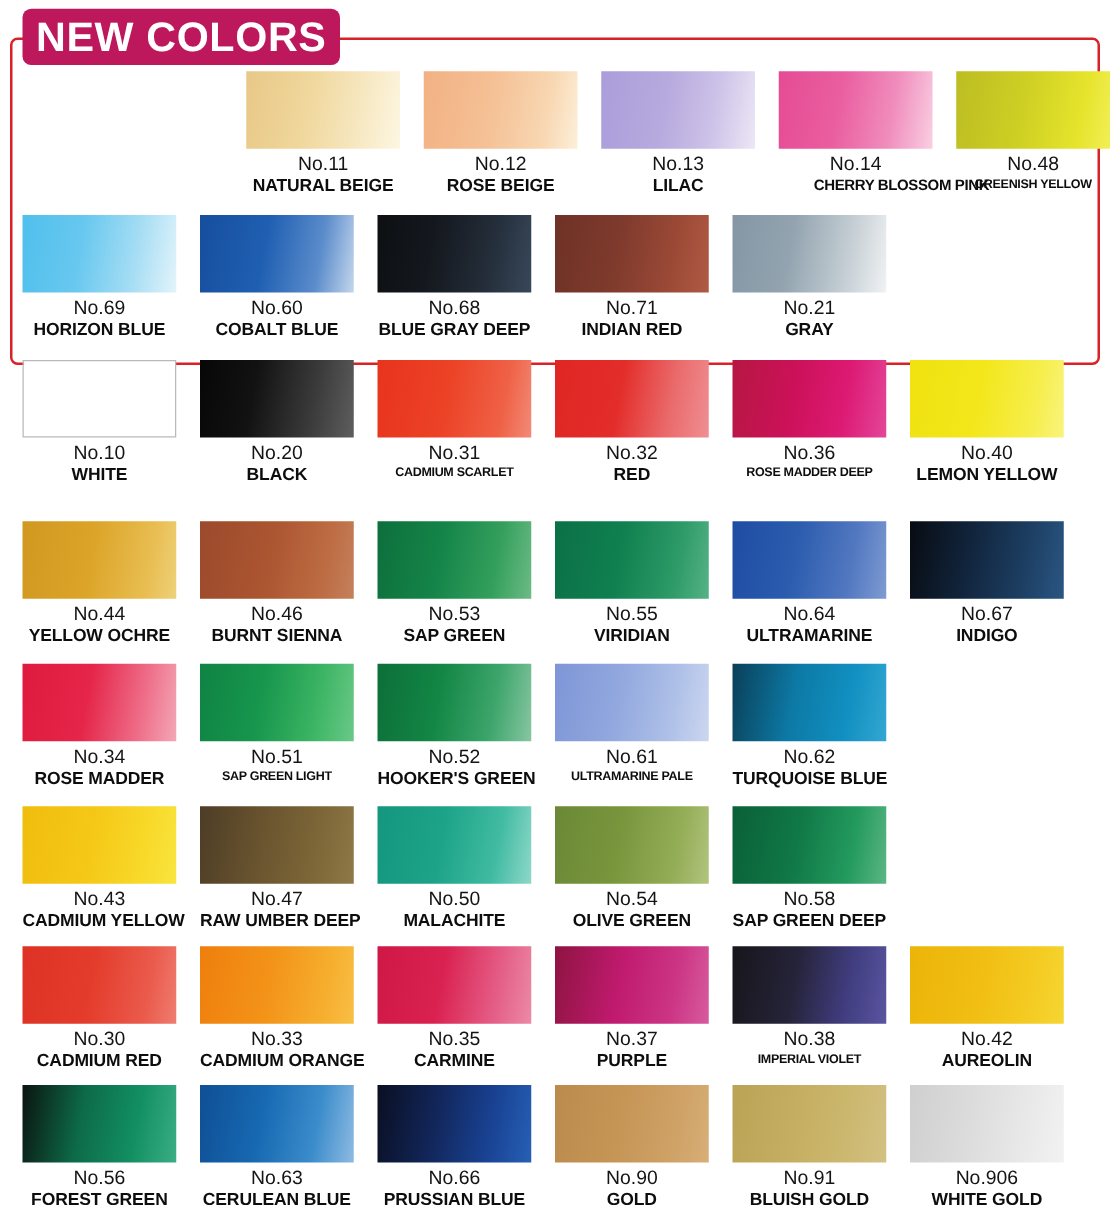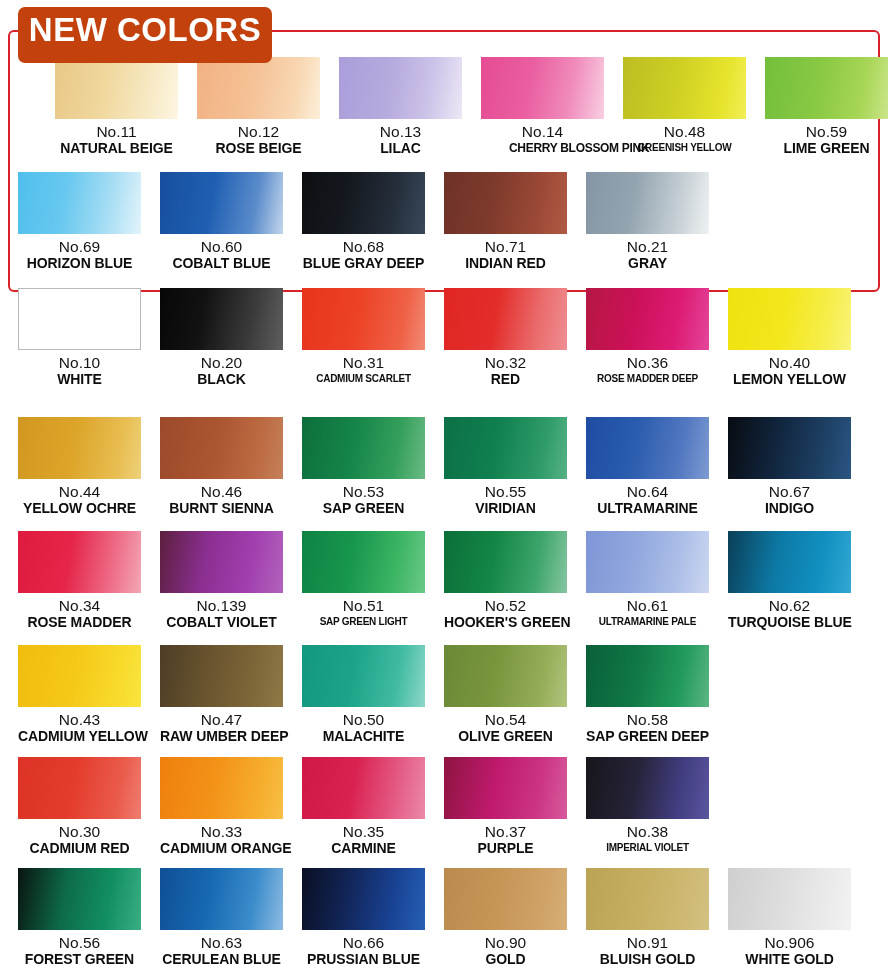--- a/index.html
+++ b/index.html
@@ -18,22 +18,22 @@
     left:8px; top:30px;
     width:872px; height:262px;
     border:2px solid #d92128;
     border-radius:6px;
     box-sizing:border-box;
     background:#ffffff;
   }
   .new-badge{
     position:absolute;
     left:18px; top:7px;
-    width:254px; height:56px;
-    background:#c2410c;
+    width:254px; height:45px;
+    background:#be185d;
     border-radius:7px;
     color:#ffffff;
     font-family:"Liberation Sans", sans-serif;
     font-weight:700;
     font-size:33px;
     letter-spacing:0.5px;
     line-height:45px;
     text-align:center;
     z-index:5;
   }
@@ -113,25 +113,20 @@
         <div class="cell">
           <div class="swatch" style="background: linear-gradient(100deg, rgb(229, 75, 147) 0%, rgb(234, 95, 160) 40%, rgb(240, 140, 188) 72%, rgb(249, 207, 226) 100%);"></div>
           <div class="no">No.14</div>
           <div class="nm tight">CHERRY BLOSSOM PINK</div>
         </div>
         <div class="cell">
           <div class="swatch" style="background: linear-gradient(100deg, rgb(188, 189, 34) 0%, rgb(207, 208, 36) 45%, rgb(230, 228, 44) 80%, rgb(242, 239, 87) 100%);"></div>
           <div class="no">No.48</div>
           <div class="nm tight2">GREENISH YELLOW</div>
         </div>
-        <div class="cell">
-          <div class="swatch" style="background: linear-gradient(100deg, rgb(114, 191, 60) 0%, rgb(138, 201, 68) 45%, rgb(168, 214, 86) 78%, rgb(203, 230, 138) 100%);"></div>
-          <div class="no">No.59</div>
-          <div class="nm">LIME GREEN</div>
-        </div>
       </div>
       <div class="row" style="position: absolute; left: 0px; top: 172px;">
         <div class="cell">
           <div class="swatch" style="background: linear-gradient(100deg, rgb(79, 191, 237) 0%, rgb(104, 200, 239) 38%, rgb(165, 221, 244) 72%, rgb(227, 244, 251) 100%);"></div>
           <div class="no">No.69</div>
           <div class="nm">HORIZON BLUE</div>
         </div>
         <div class="cell">
           <div class="swatch" style="background: linear-gradient(100deg, rgb(23, 78, 158) 0%, rgb(31, 95, 178) 42%, rgb(91, 140, 203) 76%, rgb(195, 214, 236) 100%);"></div>
           <div class="no">No.60</div>
@@ -217,25 +212,20 @@
           <div class="nm">INDIGO</div>
         </div>
       </div>
       <div class="row" style="position: absolute; left: 0px; top: 531px;">
         <div class="cell">
           <div class="swatch" style="background: linear-gradient(100deg, rgb(222, 27, 63) 0%, rgb(229, 37, 73) 42%, rgb(238, 109, 136) 76%, rgb(243, 167, 182) 100%);"></div>
           <div class="no">No.34</div>
           <div class="nm">ROSE MADDER</div>
         </div>
         <div class="cell">
-          <div class="swatch" style="background: linear-gradient(100deg, rgb(92, 31, 62) 0%, rgb(139, 47, 146) 38%, rgb(161, 63, 174) 72%, rgb(178, 98, 189) 100%);"></div>
-          <div class="no">No.139</div>
-          <div class="nm">COBALT VIOLET</div>
-        </div>
-        <div class="cell">
           <div class="swatch" style="background: linear-gradient(100deg, rgb(15, 131, 68) 0%, rgb(23, 150, 77) 40%, rgb(59, 180, 99) 74%, rgb(106, 201, 135) 100%);"></div>
           <div class="no">No.51</div>
           <div class="nm tight2">SAP GREEN LIGHT</div>
         </div>
         <div class="cell">
           <div class="swatch" style="background: linear-gradient(100deg, rgb(12, 111, 56) 0%, rgb(19, 134, 69) 40%, rgb(61, 165, 107) 74%, rgb(135, 198, 162) 100%);"></div>
           <div class="no">No.52</div>
           <div class="nm">HOOKER'S GREEN</div>
         </div>
         <div class="cell">
@@ -295,20 +285,25 @@
         <div class="cell">
           <div class="swatch" style="background: linear-gradient(100deg, rgb(142, 20, 65) 0%, rgb(192, 26, 110) 42%, rgb(204, 53, 132) 76%, rgb(215, 91, 158) 100%);"></div>
           <div class="no">No.37</div>
           <div class="nm">PURPLE</div>
         </div>
         <div class="cell">
           <div class="swatch" style="background: linear-gradient(100deg, rgb(23, 22, 27) 0%, rgb(37, 35, 56) 40%, rgb(65, 61, 128) 74%, rgb(90, 85, 160) 100%);"></div>
           <div class="no">No.38</div>
           <div class="nm tight2">IMPERIAL VIOLET</div>
         </div>
+        <div class="cell">
+          <div class="swatch" style="background: linear-gradient(100deg, rgb(236, 180, 9) 0%, rgb(241, 190, 19) 45%, rgb(244, 204, 35) 80%, rgb(246, 214, 51) 100%);"></div>
+          <div class="no">No.42</div>
+          <div class="nm">AUREOLIN</div>
+        </div>
       </div>
       <div class="row" style="position: absolute; left: 0px; top: 868px;">
         <div class="cell">
           <div class="swatch" style="background: linear-gradient(100deg, rgb(10, 20, 16) 0%, rgb(13, 106, 72) 38%, rgb(18, 143, 98) 72%, rgb(58, 174, 132) 100%);"></div>
           <div class="no">No.56</div>
           <div class="nm">FOREST GREEN</div>
         </div>
         <div class="cell">
           <div class="swatch" style="background: linear-gradient(100deg, rgb(15, 79, 149) 0%, rgb(23, 105, 178) 40%, rgb(59, 140, 203) 74%, rgb(142, 187, 226) 100%);"></div>
           <div class="no">No.63</div>

